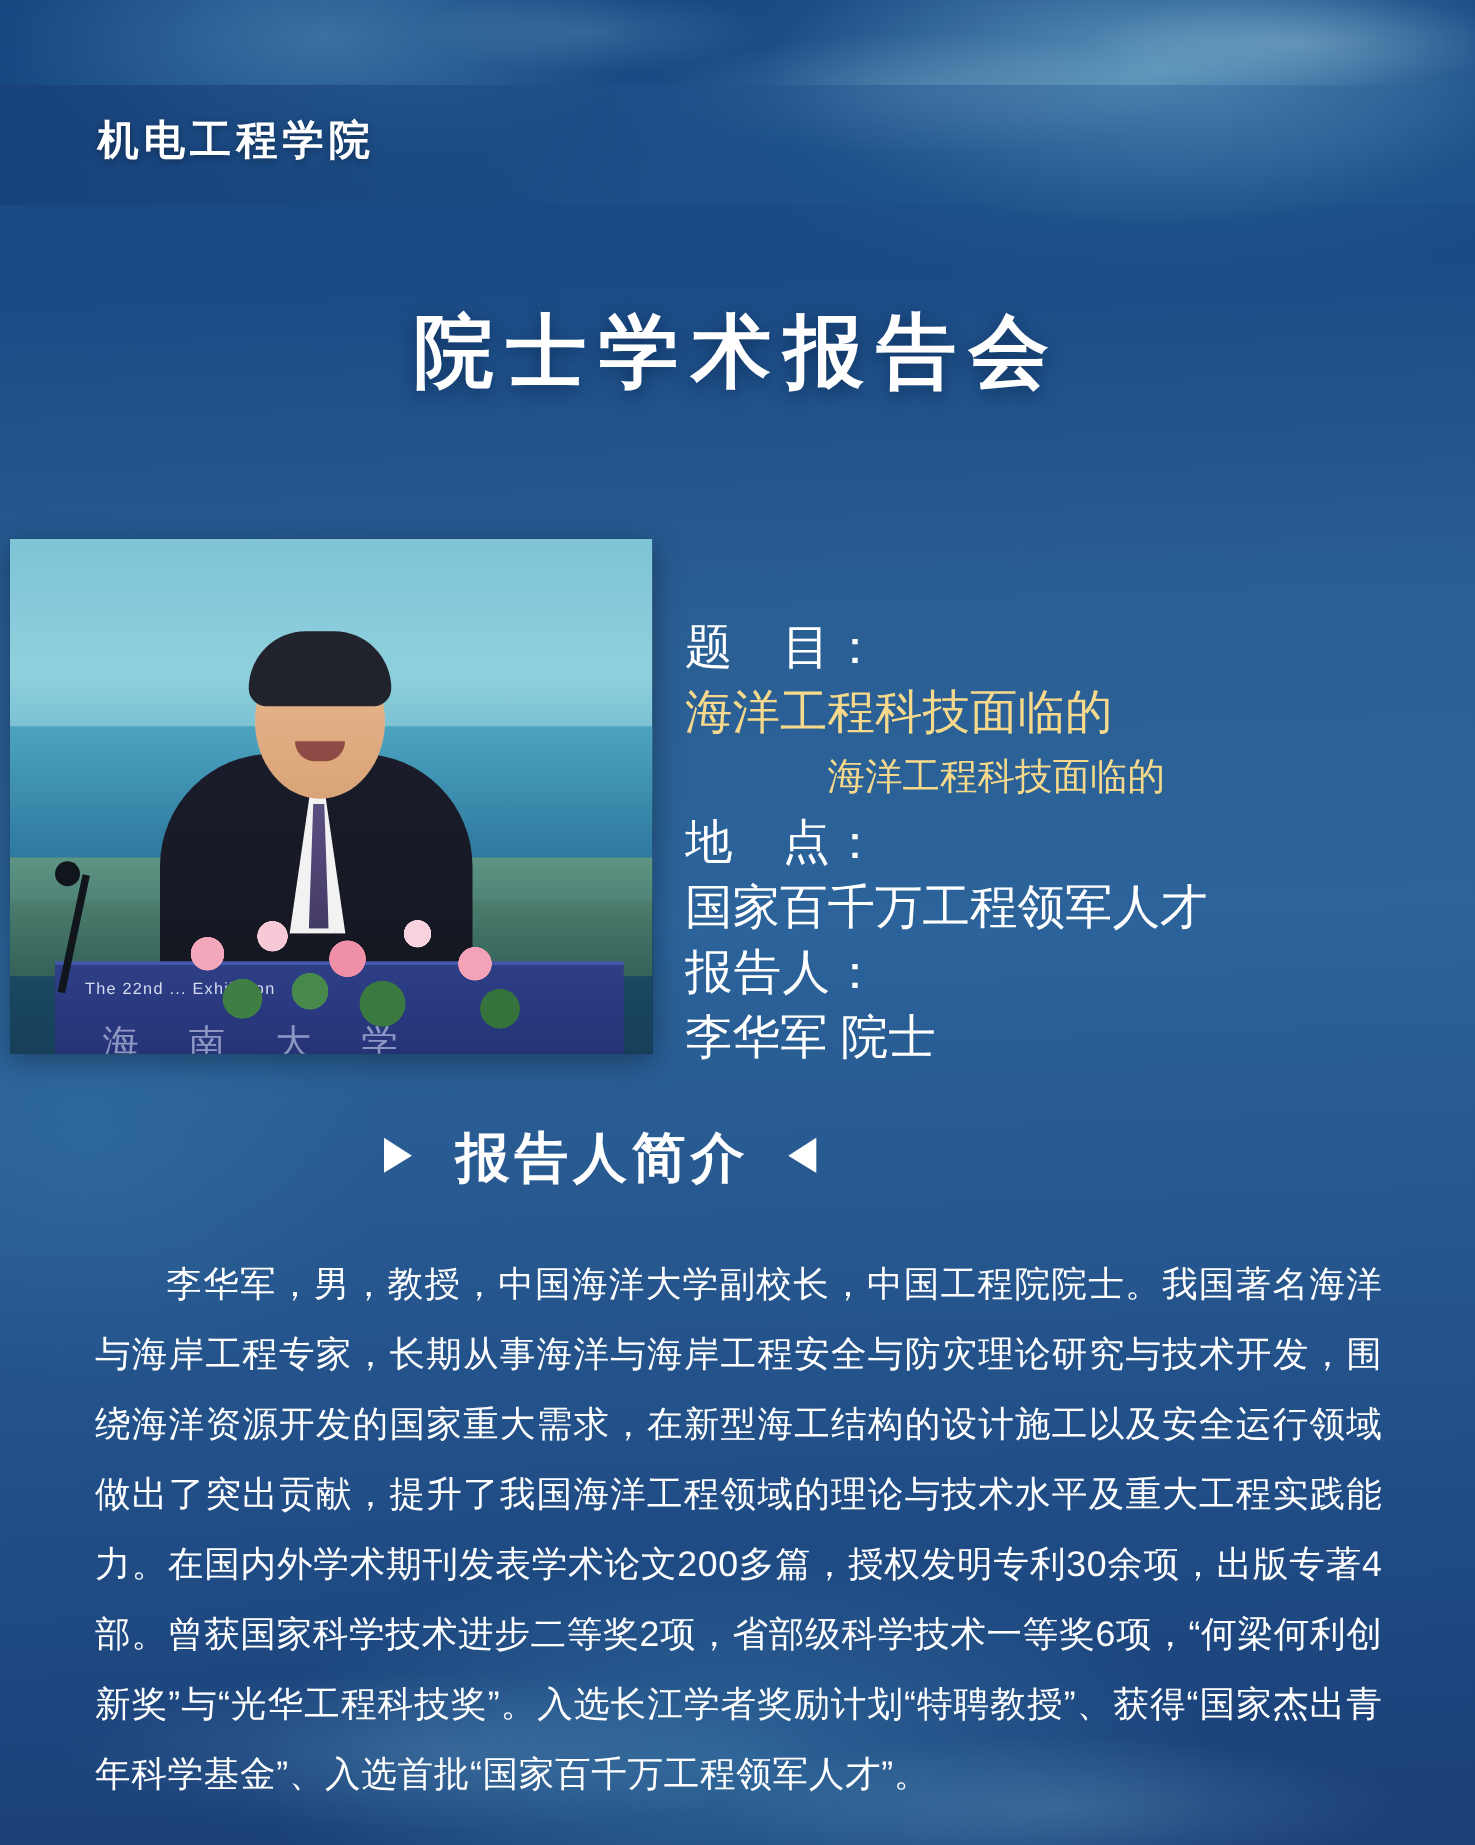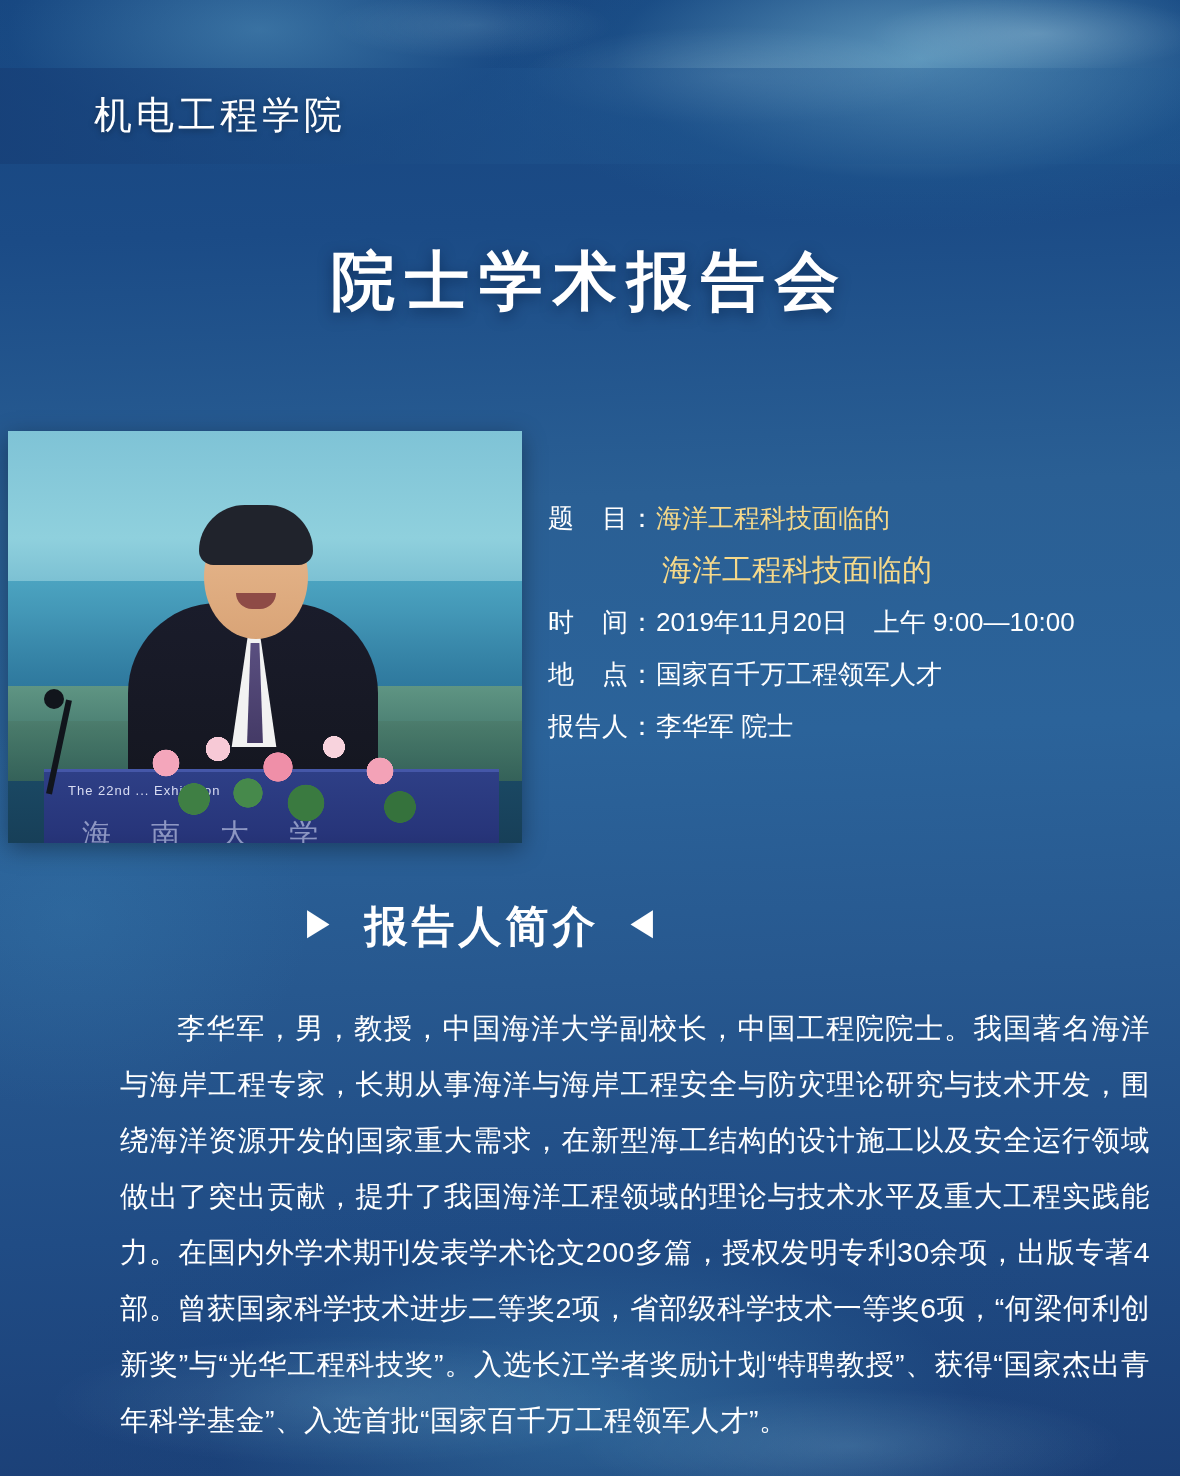--- a/index.html
+++ b/index.html
@@ -52,24 +52,24 @@
   .top-band {
     position: absolute;
     left: 0;
     top: 68px;
     width: 1180px;
     height: 96px;
     background: linear-gradient(90deg, rgba(23,64,120,0.82) 0%, rgba(30,82,140,0.55) 45%, rgba(35,95,150,0.18) 100%);
   }
   .institute {
     position: absolute;
-    left: 94px;
+    left: 78px;
     top: 90px;
-    font-size: 38px;
-    font-weight: normal;
+    font-size: 33px;
+    font-weight: bold;
     color: #ffffff;
     letter-spacing: 4px;
     text-shadow: 0 2px 6px rgba(0,0,0,0.35);
   }
 
   .main-title {
     position: absolute;
     left: 0;
     top: 238px;
     width: 1180px;
@@ -176,23 +176,24 @@
   .info {
     position: absolute;
     left: 548px;
     top: 492px;
     width: 600px;
     color: #ffffff;
   }
   .info-row {
     display: flex;
     align-items: baseline;
-    font-size: 26px;
+    font-size: 38px;
     line-height: 52px;
     white-space: nowrap;
+    flex-direction: column;
   }
   .info-label {
     color: #ffffff;
     letter-spacing: 1px;
   }
   .info-value {
     color: #ffffff;
   }
   .title-value {
     color: #f6d98a;
@@ -232,21 +233,20 @@
     left: 76px;
     top: 1000px;
     width: 1030px;
     color: #ffffff;
     font-size: 28.5px;
     line-height: 56px;
     text-align: justify;
     text-justify: inter-ideograph;
     text-indent: 2em;
     letter-spacing: 0.5px;
-    margin-left: 44px;
   }
 </style>
 </head>
 <body>
 
 <div class="poster">
 
   <div class="tex tex-a"></div>
   <div class="tex tex-b"></div>
 
@@ -273,24 +273,20 @@
     <div class="ph-mic-head"></div>
   </div>
 
   <div class="info">
     <div class="info-row">
       <span class="info-label">题　目：</span>
       <span class="title-value">海洋工程科技面临的</span>
     </div>
     <div class="title-line2">海洋工程科技面临的</div>
     <div class="info-row">
-      <span class="info-label">时　间：</span>
-      <span class="info-value">2019年11月20日　上午 9:00—10:00</span>
-    </div>
-    <div class="info-row">
       <span class="info-label">地　点：</span>
       <span class="info-value">国家百千万工程领军人才</span>
     </div>
     <div class="info-row">
       <span class="info-label">报告人：</span>
       <span class="info-value">李华军 院士</span>
     </div>
   </div>
 
   <div class="section-head">

